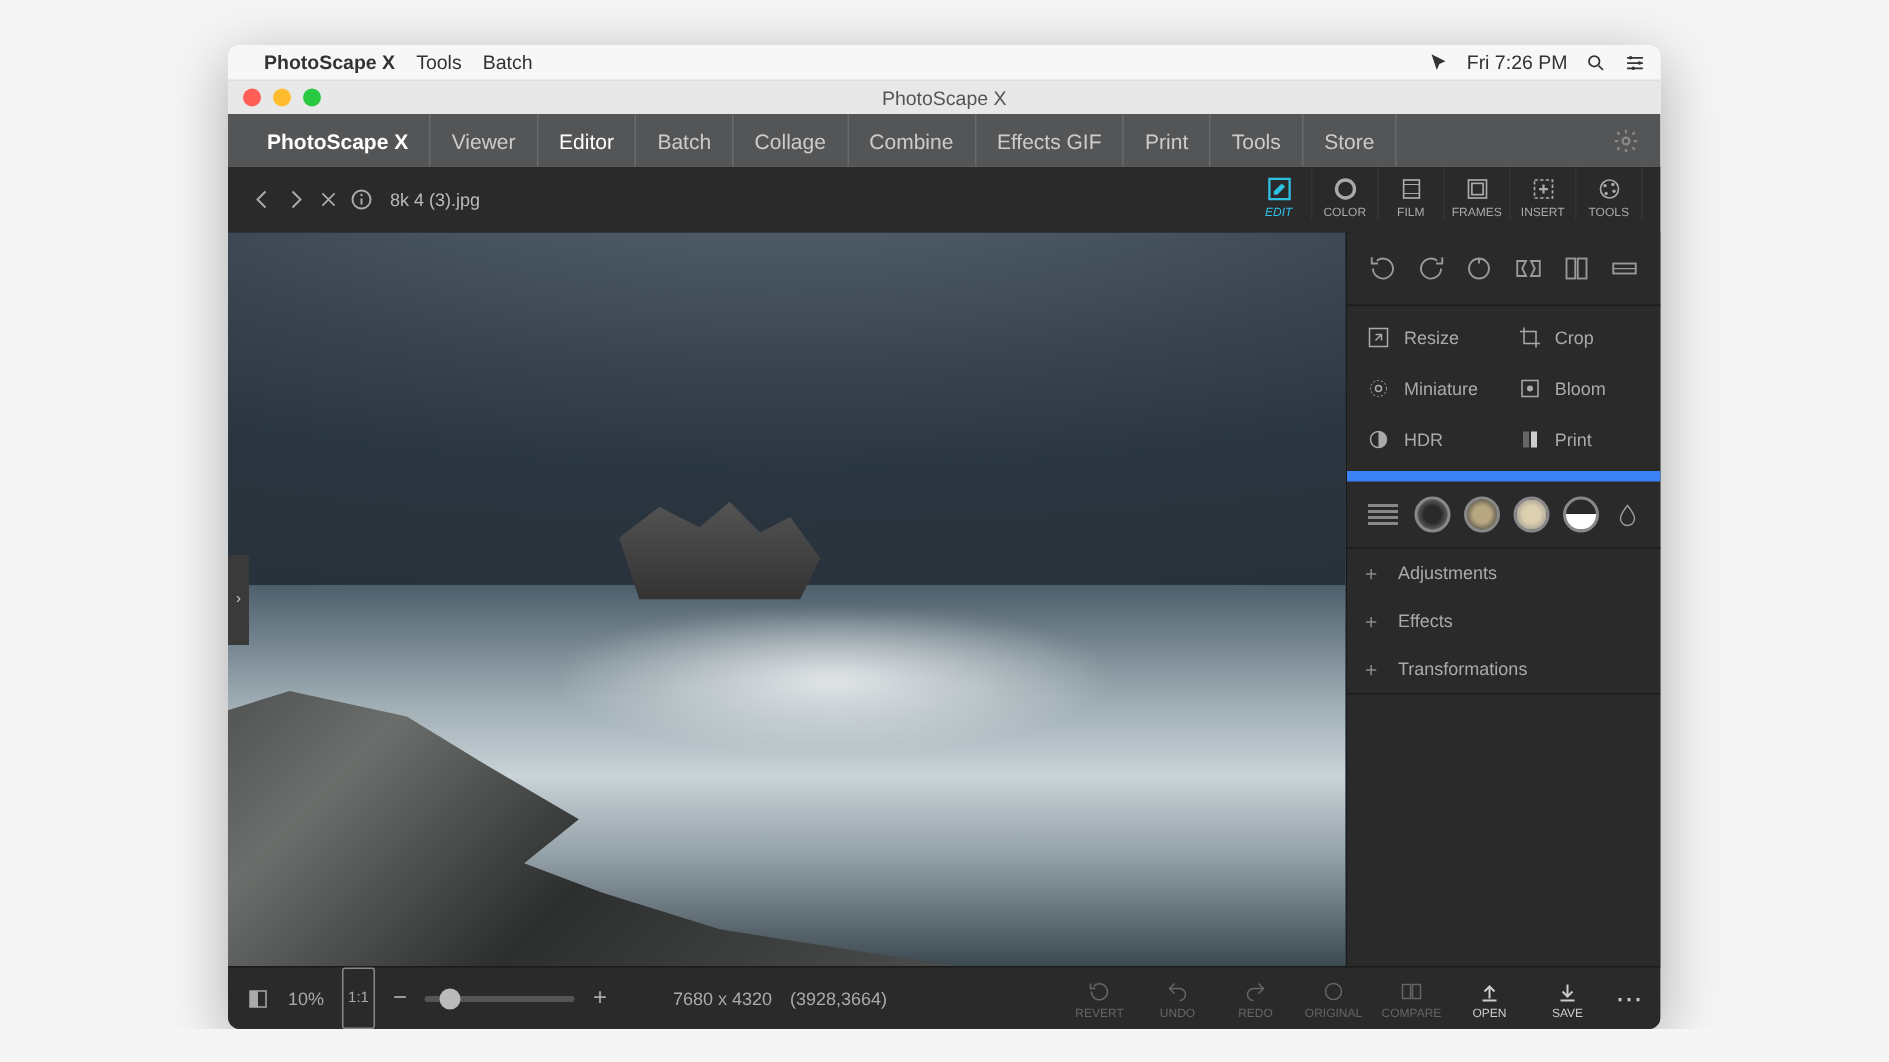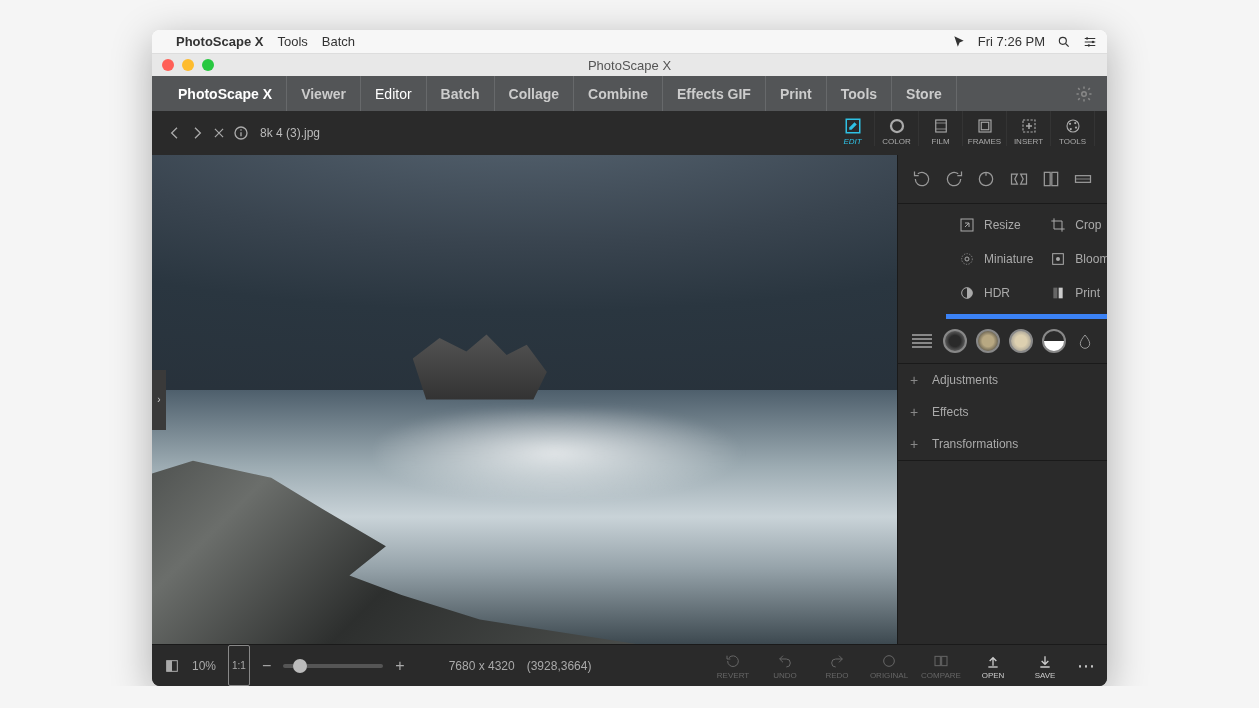--- a/index.html
+++ b/index.html
@@ -10,21 +10,21 @@
 .menubar .app-bold { font-weight: 600; margin-right: 14px; }
 .menubar .menu-item { margin-right: 14px; }
 .menubar .spacer { flex: 1; }
 .menubar .right-item { margin-left: 12px; color: #333; display: flex; align-items: center; }
 .titlebar { height: 22px; background: #e8e8e8; display: flex; align-items: center; position: relative; font-size: 13px; color: #555; }
 .traffic { display: flex; gap: 8px; margin-left: 10px; }
 .tdot { width: 12px; height: 12px; border-radius: 50%; }
 .tdot.r { background: #ff5f57; } .tdot.y { background: #febc2e; } .tdot.g { background: #28c840; }
 .titlebar .title { position: absolute; left: 50%; transform: translateX(-50%); }
 .tabs { height: 35px; background: #535557; display: flex; align-items: center; padding: 0 12px; gap: 0; color: #ccc; font-size: 14px; position: relative; }
-.tab { padding: 0 14px; height: 35px; display: flex; align-items: center; border-right: 1px solid rgba(255,255,255,0.12); cursor: pointer; font-weight: bold; }
+.tab { padding: 0 14px; height: 35px; display: flex; align-items: center; border-right: 1px solid rgba(255,255,255,0.12); cursor: pointer; }
 .tab.active { color: #fff; font-weight: 500; }
 .tab.first { font-weight: 600; color: #fff; }
 .tabs .gear { position: absolute; right: 14px; color: #888; }
 .app-body { flex: 1; display: flex; flex-direction: column; background: #2a2a2a; }
 .toolbar { height: 44px; background: #2a2a2a; display: flex; align-items: center; padding: 0 12px; color: #c8c8c8; font-size: 12px; }
 .nav-btn { width: 22px; height: 22px; display: flex; align-items: center; justify-content: center; color: #aaa; cursor: pointer; font-size: 16px; }
 .filename { margin-left: 8px; color: #bbb; }
 .toolbar .spacer { flex: 1; }
 .mode-tools { display: flex; gap: 0; align-items: flex-start; height: 44px; }
 .mode-btn { width: 44px; display: flex; flex-direction: column; align-items: center; justify-content: center; gap: 2px; color: #aaa; cursor: pointer; font-size: 8px; padding-top: 6px; border-right: 1px solid rgba(255,255,255,0.05); }
@@ -35,21 +35,21 @@
 .canvas-inner { flex: 1; margin: 0; background: linear-gradient(180deg, #2b3642 0%, #3a4a56 25%, #6b7d87 75%, #4c5a63 100%); position: relative; overflow: hidden; }
 .sky { position: absolute; inset: 0; background: radial-gradient(ellipse 160% 70% at 50% -10%, #596774 0%, #39444f 40%, #2a3640 60%, #273039 100%); }
 .sea { position: absolute; left: 0; right: 0; top: 48%; bottom: 0; background: linear-gradient(180deg, #4e5f6c 0%, #9cabb2 30%, #c9d3d8 50%, #96a3aa 70%, #3d4950 100%); }
 .wave { position: absolute; left: 30%; right: 10%; top: 52%; height: 18%; background: radial-gradient(ellipse 60% 80% at 40% 50%, rgba(255,255,255,0.75), rgba(255,255,255,0) 70%); filter: blur(4px); }
 .rocks { position: absolute; left: -5%; bottom: 0; width: 70%; height: 50%; background: linear-gradient(135deg, #3c3f3e 0%, #6b6e6b 30%, #2d2f2e 60%, #4a4d4b 100%); clip-path: polygon(0% 35%, 15% 25%, 30% 32%, 40% 45%, 48% 55%, 52% 60%, 45% 72%, 55% 80%, 70% 90%, 100% 100%, 0% 100%); }
 .rocks2 { position: absolute; left: 35%; bottom: 50%; width: 18%; height: 14%; background: linear-gradient(180deg, #555 0%, #333 100%); clip-path: polygon(10% 100%, 0% 40%, 20% 10%, 40% 30%, 55% 5%, 70% 35%, 85% 20%, 100% 60%, 90% 100%); }
 .expand-handle { position: absolute; left: 0; top: 50%; transform: translateY(-50%); width: 14px; height: 60px; background: #3a3a3a; display: flex; align-items: center; justify-content: center; color: #ccc; font-size: 10px; cursor: pointer; }
 .sidebar { width: 210px; background: #2a2a2a; color: #aaa; font-size: 12px; display: flex; flex-direction: column; border-left: 1px solid #1a1a1a; }
 .rot-row { display: flex; justify-content: space-around; padding: 10px 8px; border-bottom: 1px solid #1a1a1a; }
 .rot-btn { width: 28px; height: 28px; display: flex; align-items: center; justify-content: center; cursor: pointer; color: #999; }
-.tool-grid { display: grid; grid-template-columns: 1fr 1fr; padding: 6px 8px; gap: 4px 8px; border-bottom: 5px solid #3b82f6; margin-left: 48px; }
+.tool-grid { display: grid; grid-template-columns: 1fr 1fr; padding: 6px 8px; gap: 4px 8px; border-bottom: 7px solid #3b82f6; }
 .tool-cell { display: flex; align-items: center; gap: 8px; padding: 6px 4px; cursor: pointer; }
 .tool-cell .ti { width: 18px; height: 18px; display: flex; align-items: center; justify-content: center; color: #aaa; }
 .circle-row { display: flex; justify-content: space-around; padding: 10px 8px; border-bottom: 1px solid #1a1a1a; }
 .circ { width: 24px; height: 24px; border-radius: 50%; border: 2px solid #888; cursor: pointer; }
 .lines-ico { width: 24px; height: 24px; display: flex; flex-direction: column; justify-content: space-around; padding: 4px 2px; cursor: pointer; }
 .lines-ico span { height: 2px; background: #888; display: block; }
 .drop-ico { width: 20px; height: 24px; display: flex; align-items: center; justify-content: center; color: #999; font-size: 18px; cursor: pointer; }
 .accordion { border-bottom: 1px solid #1a1a1a; }
 .acc-item { display: flex; align-items: center; gap: 10px; padding: 8px 12px; cursor: pointer; font-size: 12px; }
 .acc-item .plus { color: #888; font-size: 14px; width: 12px; }

